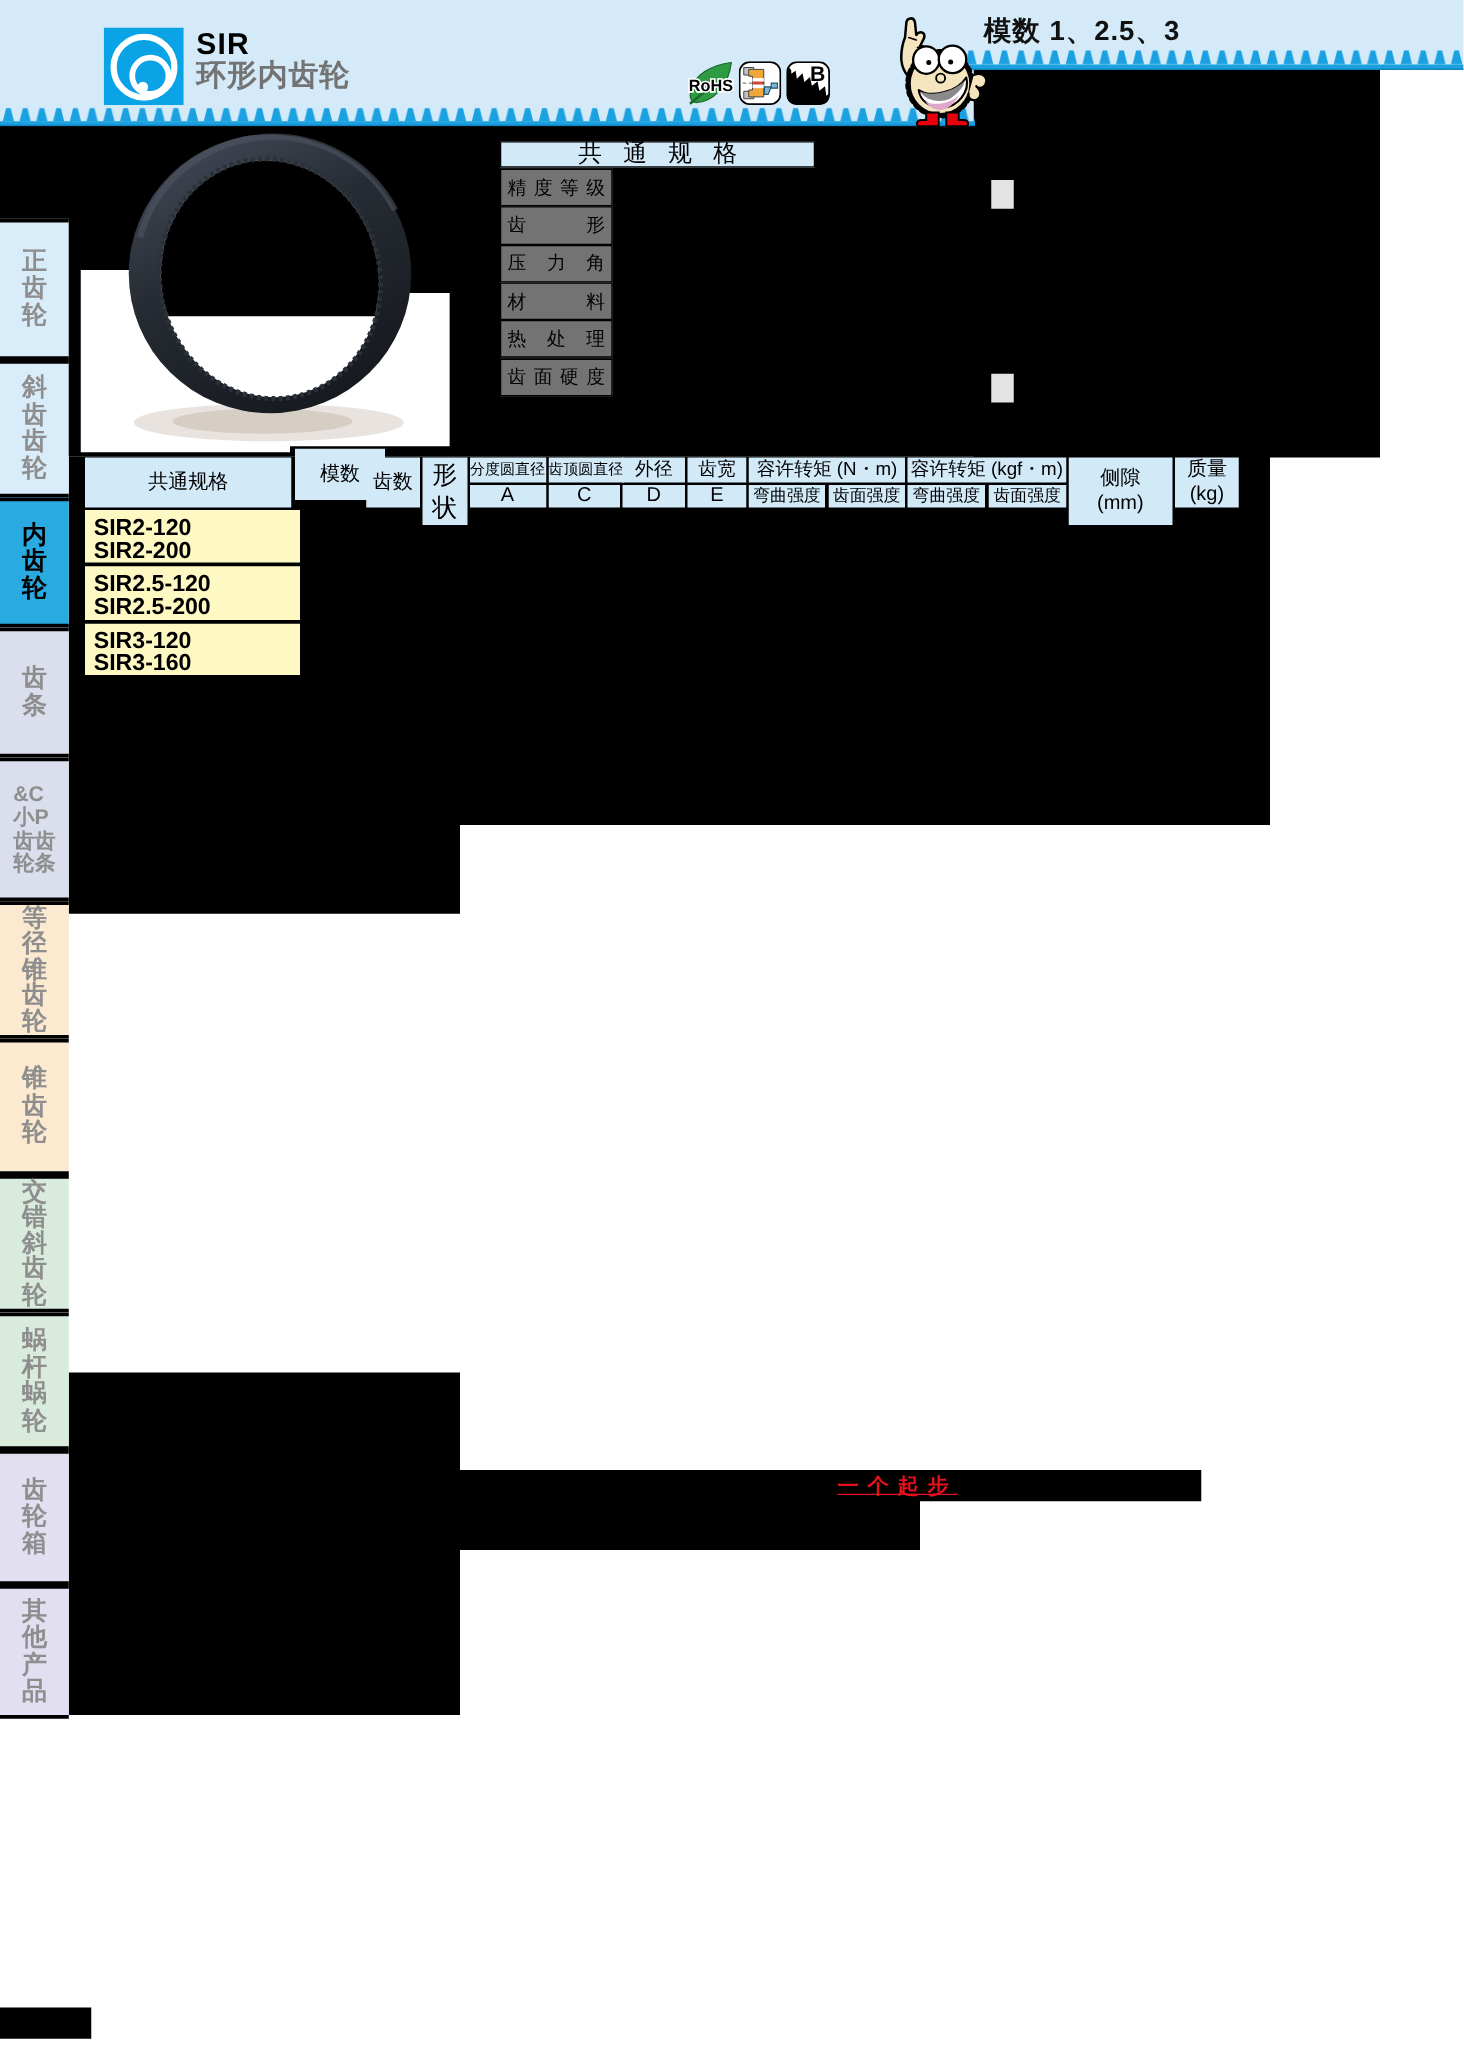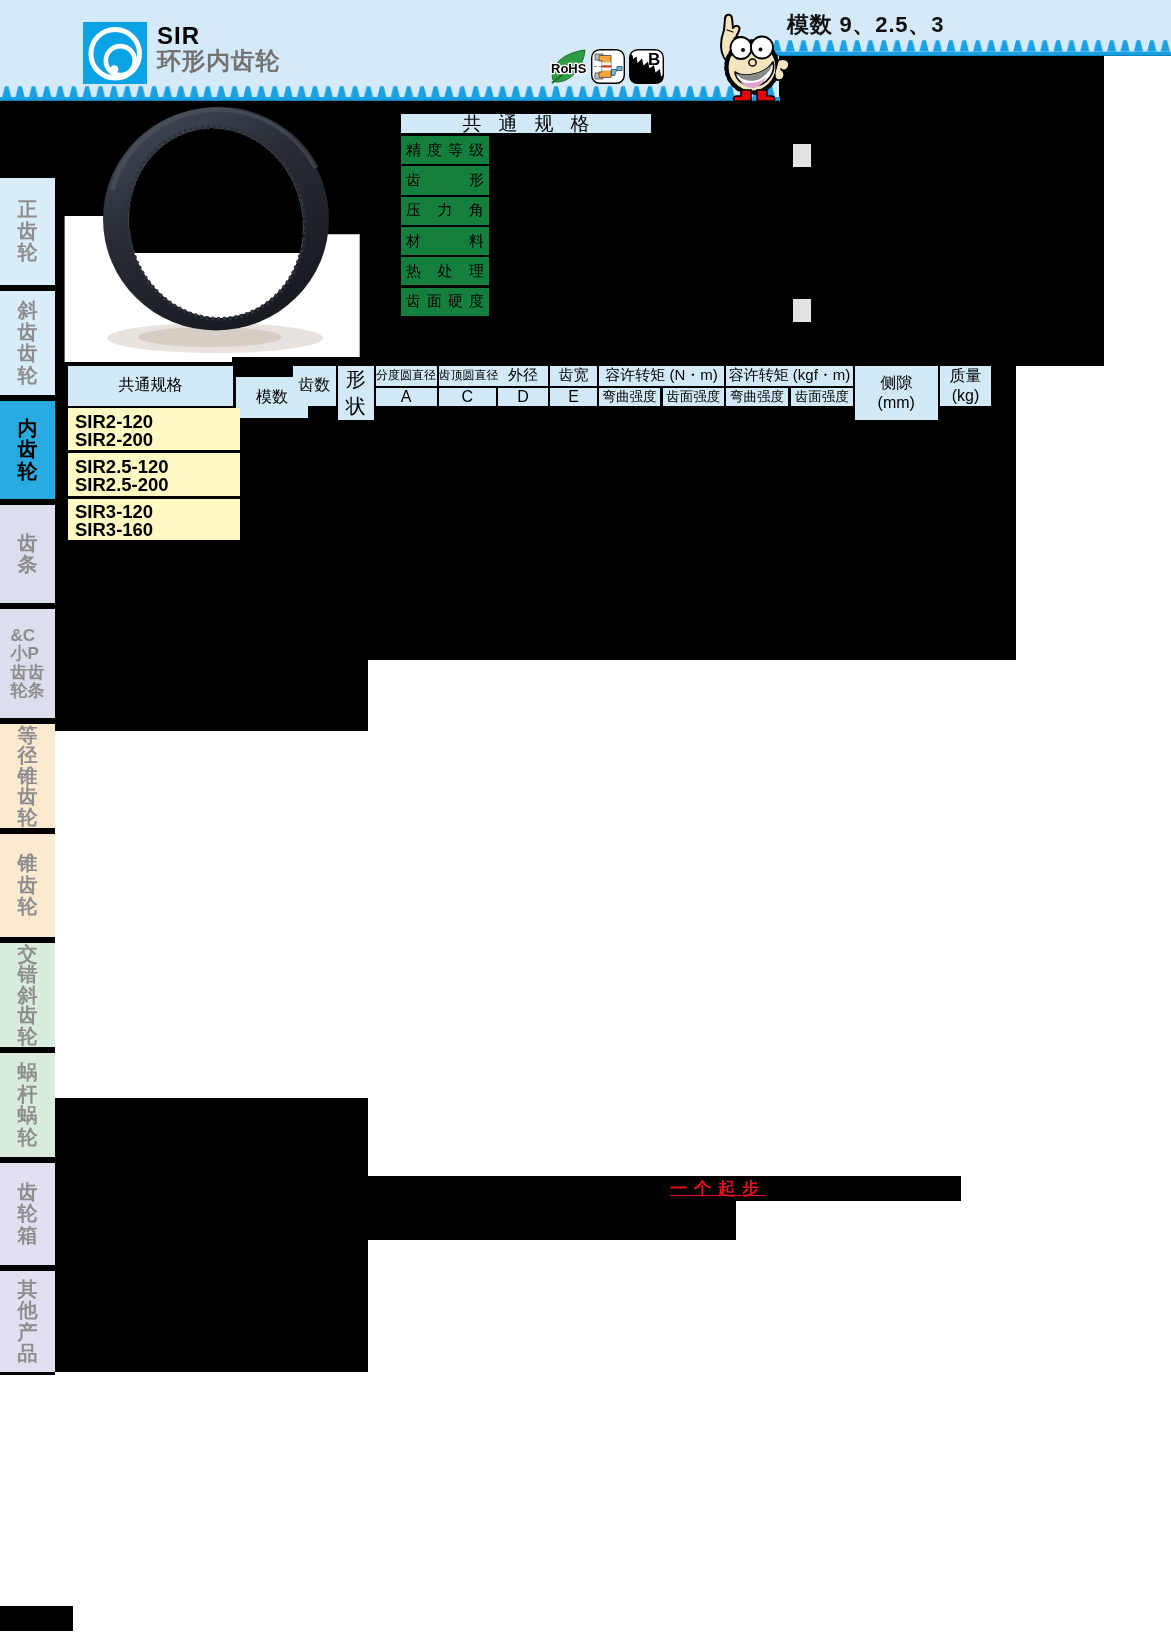--- a/index.html
+++ b/index.html
@@ -1,20 +1,20 @@
 <!DOCTYPE html>
 <html><head>
 <meta charset="utf-8">
 <style>
   html,body{margin:0;padding:0;}
   #page{position:relative;width:1171px;height:1642px;background:#fff;overflow:hidden;
         font-family:"Liberation Sans",sans-serif;}
   .abs{position:absolute;}
   .blk{position:absolute;background:#000;}
-  .spec{position:absolute;left:400px;width:78px;height:28.3px;background:#15803d;border:1px solid #000;
+  .spec{position:absolute;left:400px;width:78px;height:28.3px;background:#737373;border:1px solid #000;
         font-size:15px;color:#000;display:flex;align-items:center;padding:0 5px;}
   .spec span{flex:1;text-align:justify;text-align-last:justify;}
   .hcell{position:absolute;background:#d2e9f7;color:#000;display:flex;align-items:center;justify-content:center;
          text-align:center;}
   .rowlbl{position:absolute;left:68px;width:165px;background:#fef9c3;color:#000;font-weight:bold;
           font-size:18.5px;line-height:18.4px;padding:4.5px 0 0 7px;}
   .tab{position:absolute;left:0;width:55px;border-top:3px solid #000;border-bottom:3px solid #000;
        display:flex;flex-direction:column;align-items:center;justify-content:center;
        font-weight:bold;color:#8e8e8e;font-size:20px;line-height:21.5px;letter-spacing:0;}
 </style>
@@ -63,21 +63,21 @@
 <rect x="0" y="0" width="64" height="62" fill="#09a3e6"></rect>
 <circle cx="32.2" cy="31.7" r="24.3" fill="none" stroke="#fff" stroke-width="5"></circle>
 <circle cx="37.3" cy="38.6" r="14.5" fill="none" stroke="#fff" stroke-width="4.6"></circle>
 <circle cx="31.3" cy="47.5" r="4.2" fill="#fff"></circle>
 </svg>
 
 <div class="abs" style="left:157px;top:22px;font-size:24px;font-weight:600;color:#000;letter-spacing:1px">SIR</div>
 
 <div class="abs" style="left:157px;top:44px;font-size:24px;font-weight:bold;color:#737373;letter-spacing:0.6px;line-height:34px">环形内齿轮</div>
 
-<div class="abs" style="left:787px;top:10px;font-size:22px;font-weight:bold;color:#111;letter-spacing:0.8px">模数 9、2.5、3</div>
+<div class="abs" style="left:787px;top:10px;font-size:22px;font-weight:bold;color:#111;letter-spacing:0.8px">模数 1、2.5、3</div>
 
 <svg class="abs" style="left:549px;top:48px" width="40" height="38" viewBox="0 0 40 38">
 <path d="M36,2 C20,4 6,12 4,24 C2,30 4,34 8,34 C20,34 34,22 36,2 Z" fill="#2e9b44" stroke="#1c6b2c" stroke-width="1"></path>
 <path d="M3,35 L14,26" stroke="#1c6b2c" stroke-width="2.2" fill="none"></path>
 <text x="2" y="25" font-size="13" font-weight="bold" fill="#000" stroke="#fff" stroke-width="2.6" paint-order="stroke" font-family="Liberation Sans, sans-serif">RoHS</text>
 </svg>
 
 <svg class="abs" style="left:591px;top:49px" width="34" height="35" viewBox="0 0 34 35">
 <rect x="0.7" y="0.7" width="32.6" height="33.6" rx="8" fill="#fff" stroke="#000" stroke-width="1.4"></rect>
 <path d="M4,5 L12,5 L12,11 L4,11 Z" fill="#c0c0c0" stroke="#444" stroke-width="0.8"></path>
@@ -171,21 +171,21 @@
 <div class="spec" style="top:286.5px">
       <span>齿面硬度</span>
     </div>
 
 <div class="abs" style="left:792.7px;top:143.7px;width:18px;height:23.3px;background:#e3e3e3"></div>
 
 <div class="abs" style="left:792.7px;top:298.7px;width:18px;height:23.3px;background:#e3e3e3"></div>
 
 <div class="hcell" style="left:68px;top:365.5px;width:165px;height:40.5px;font-size:16px">共通规格</div>
 
-<div class="hcell" style="left:236px;top:377px;width:72px;height:40.5px;font-size:16px">模数</div>
+<div class="hcell" style="left:236px;top:359px;width:72px;height:40.5px;font-size:16px">模数</div>
 
 <div class="hcell" style="left:292.5px;top:365.5px;width:43.5px;height:40.5px;font-size:16px">齿数</div>
 
 <div class="hcell" style="left:338px;top:365.5px;width:35.5px;height:54px;font-size:20px">形状</div>
 
 <div class="hcell" style="left:375.5px;top:365.5px;width:61px;height:20.8px;font-size:12px;white-space:nowrap">分度圆直径</div>
 <div class="hcell" style="left:375.5px;top:387.6px;width:61px;height:18.4px;font-size:16px">A</div>
 
 <div class="hcell" style="left:438.6px;top:365.5px;width:60px;height:20.8px;font-size:12px;white-space:nowrap">齿顶圆直径</div>
 <div class="hcell" style="left:438.6px;top:387.6px;width:57.4px;height:18.4px;font-size:16px">C</div>

